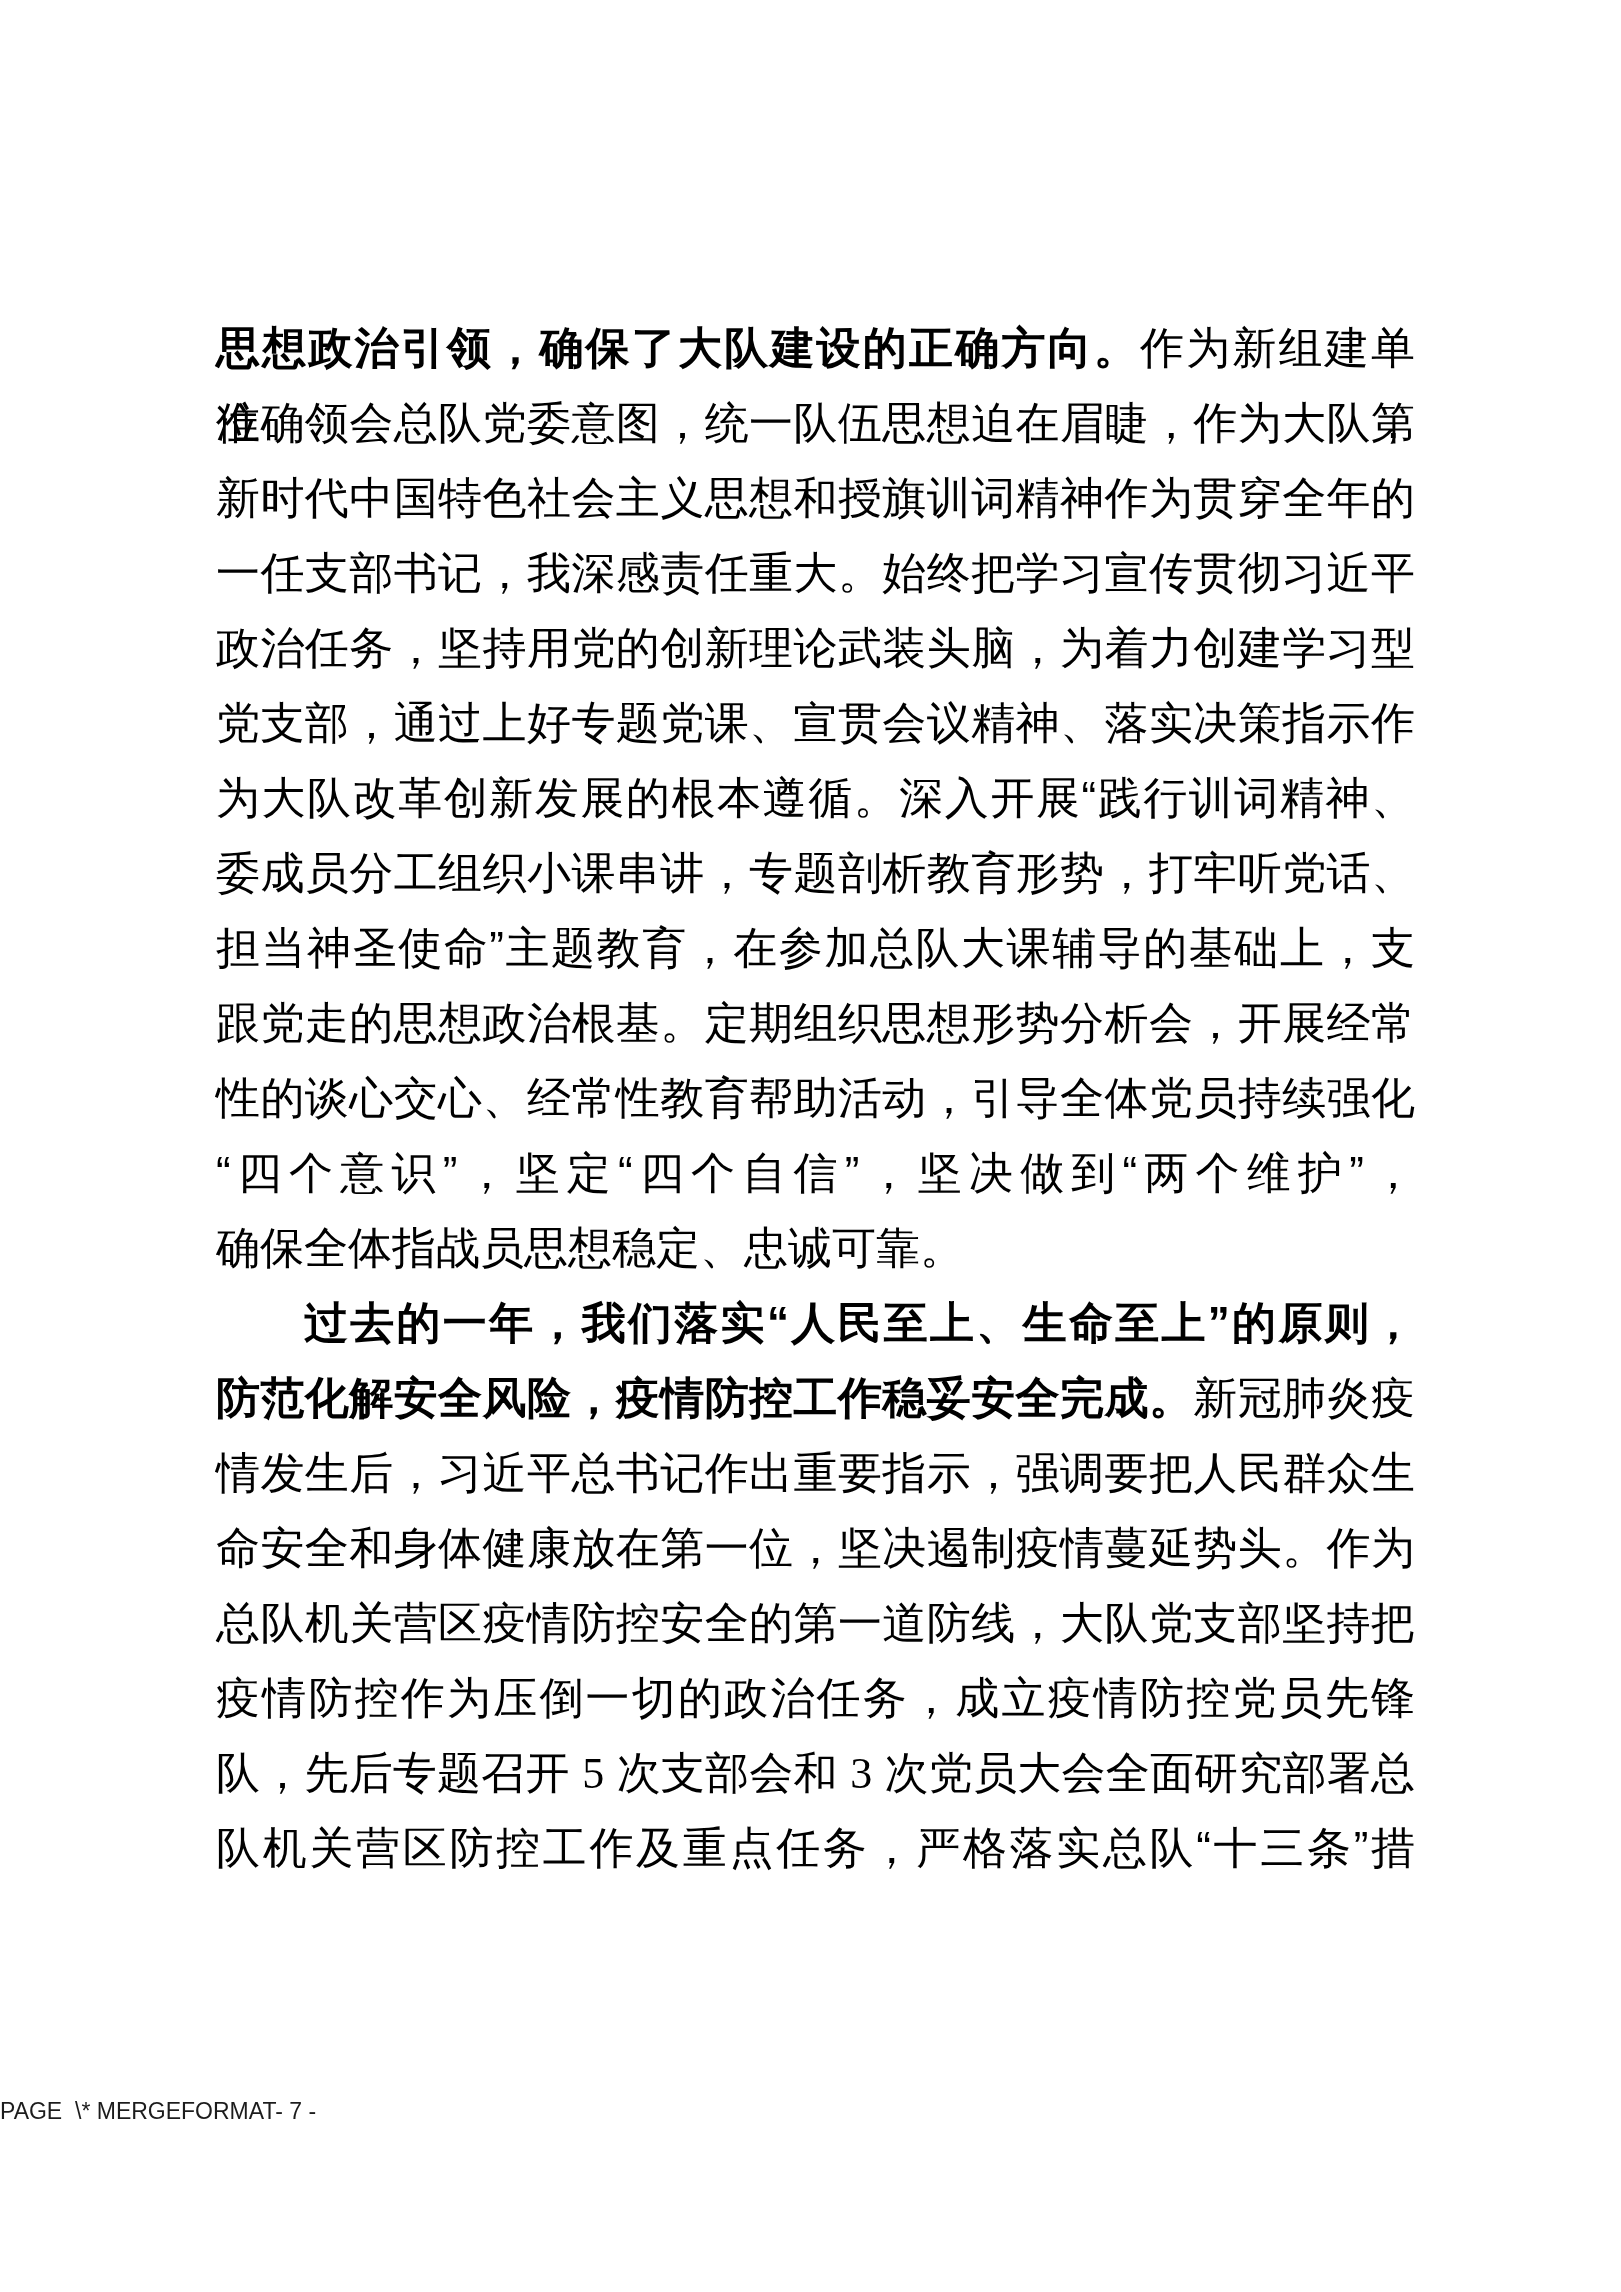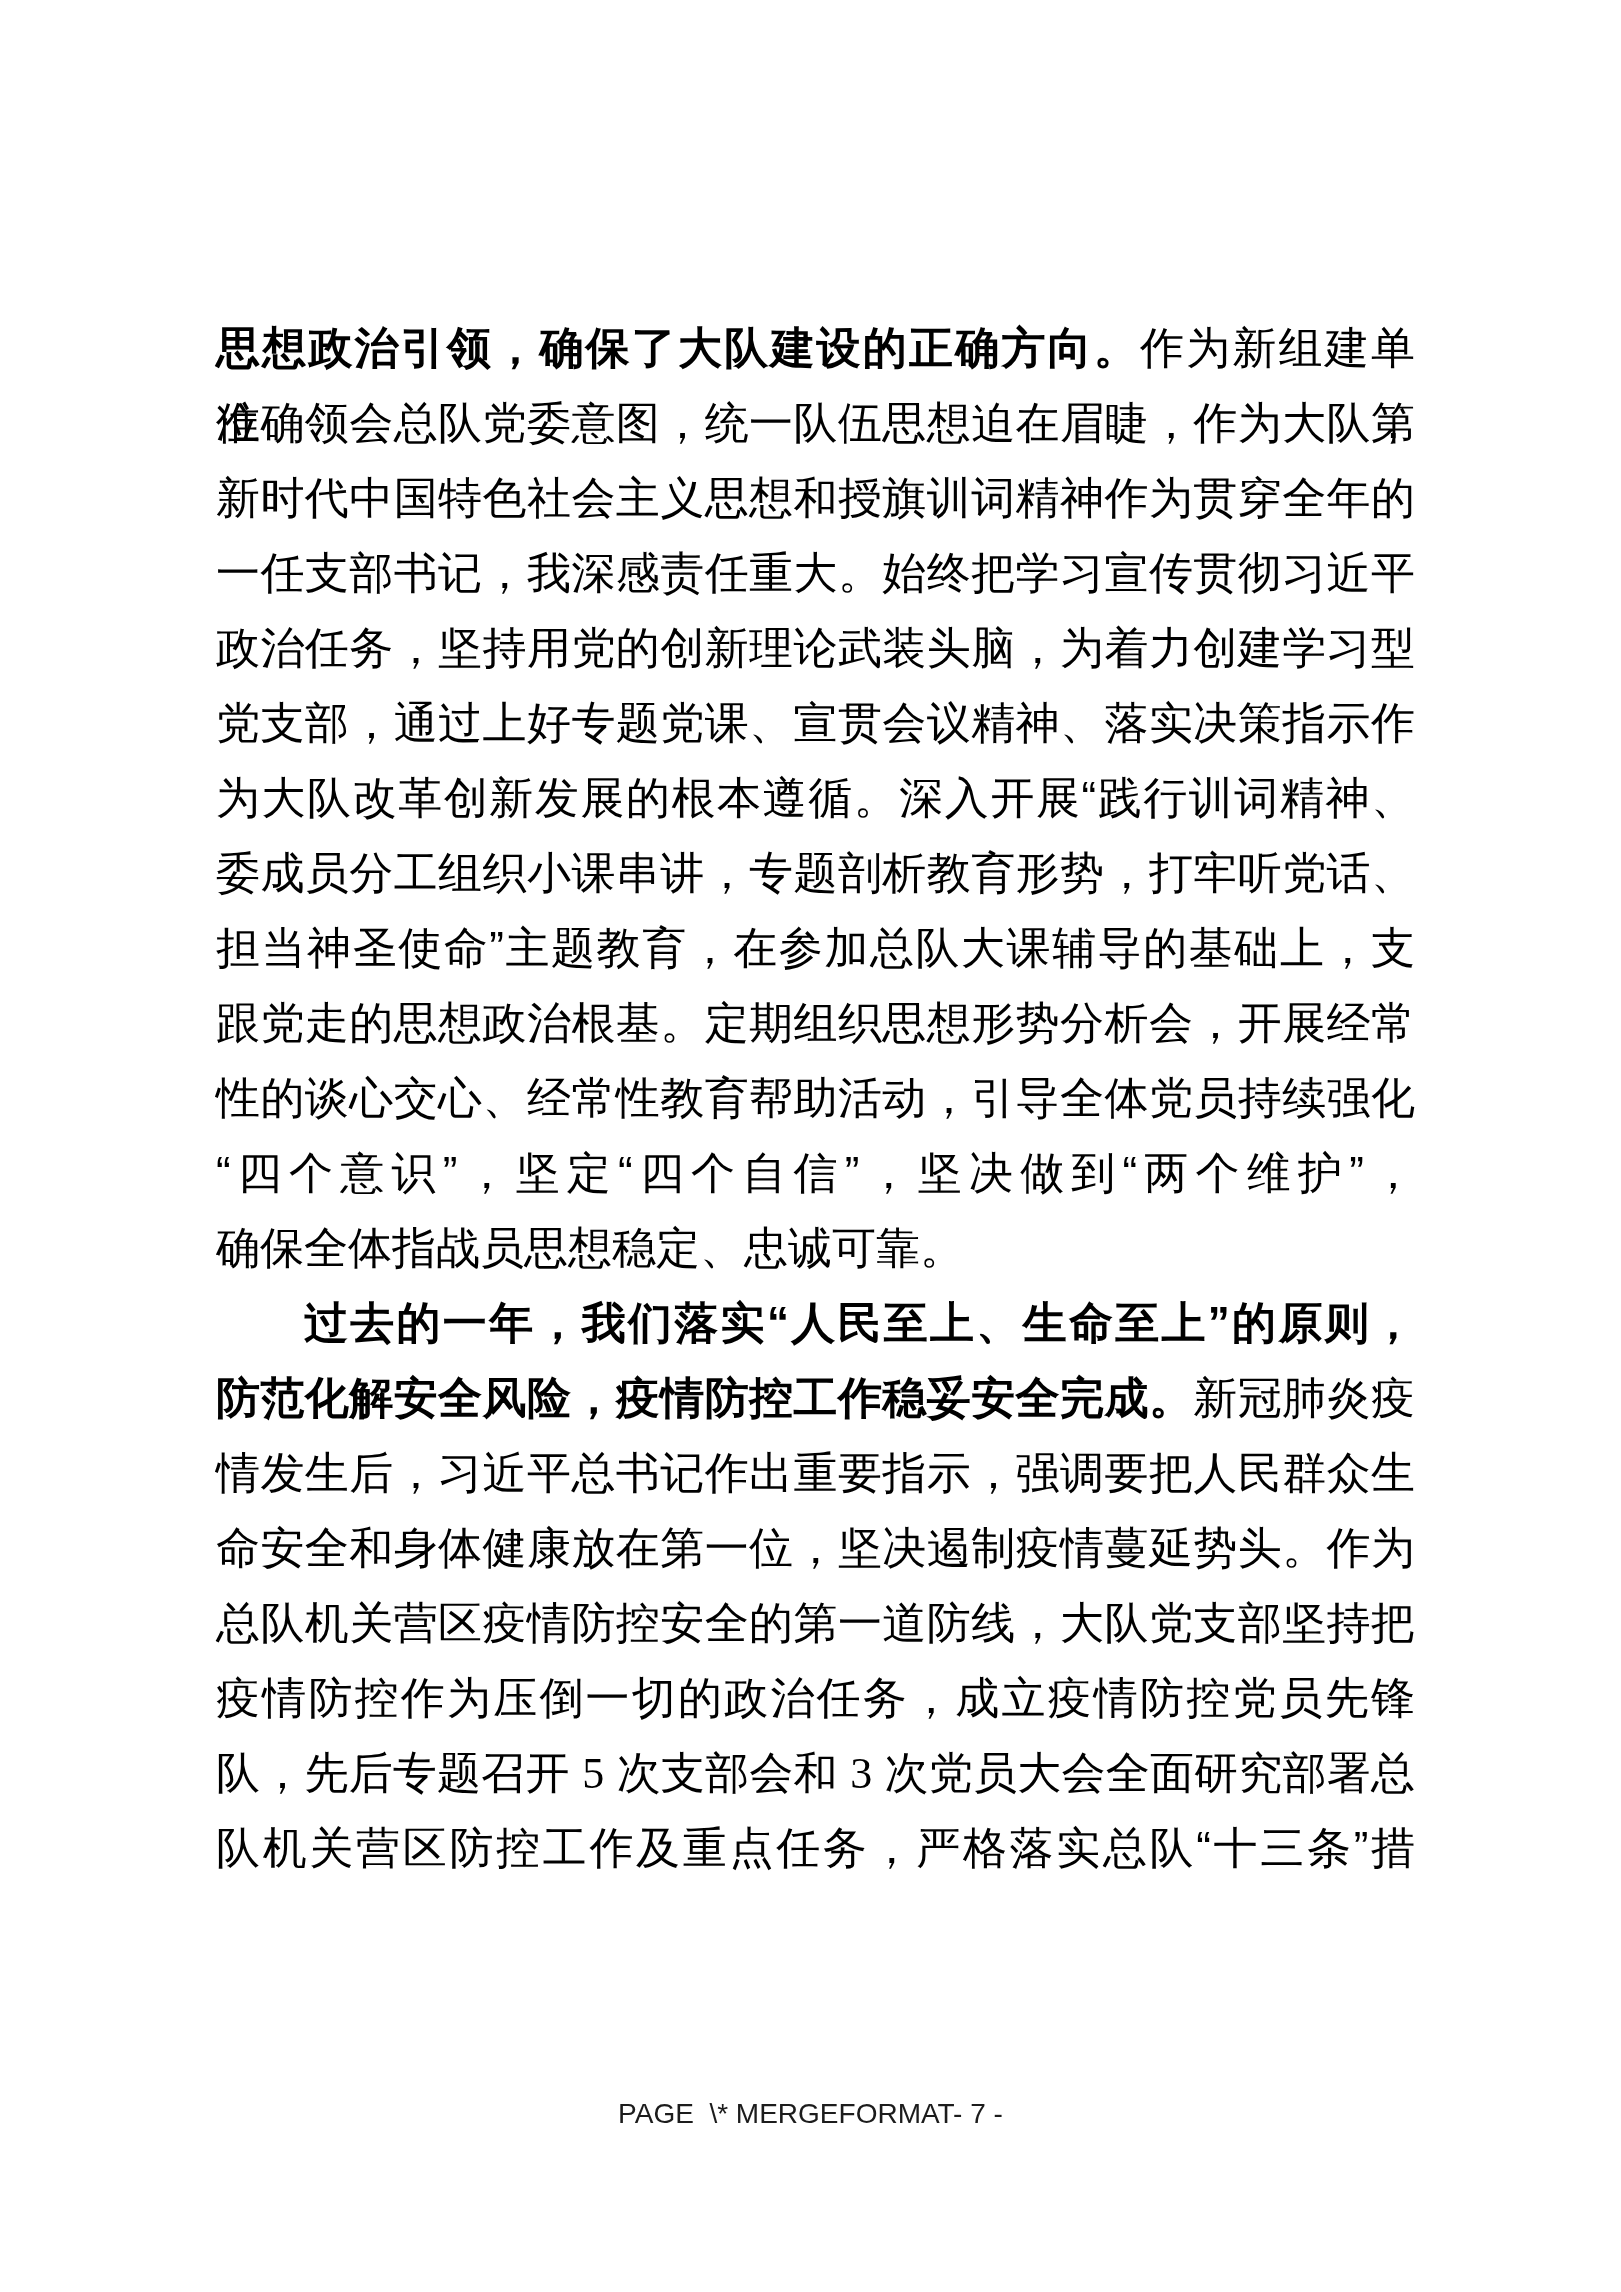--- a/index.html
+++ b/index.html
@@ -42,22 +42,21 @@
     text-indent: 2em;
   }
   .seg { font-weight: 400; }
   .seg.bold { font-weight: 700; }
   .seg.serif { font-family: "Liberation Serif", "DejaVu Serif", serif; }
   .footer-field {
     position: absolute;
     left: 0;
     top: 2098px;
     width: 1621px;
-    text-align: center;
-    font-size: 28px;
+    font-size: 23px;
     color: #1c1c1c;
     white-space: pre;
   }
 </style>
 </head>
 <body>
 
 <div class="page">
   <div class="text-body">
       <div class="line"><span class="seg bold">思想政治引领，确保了大队建设的正确方向。</span><span class="seg">作为新组建单位，</span></div>

